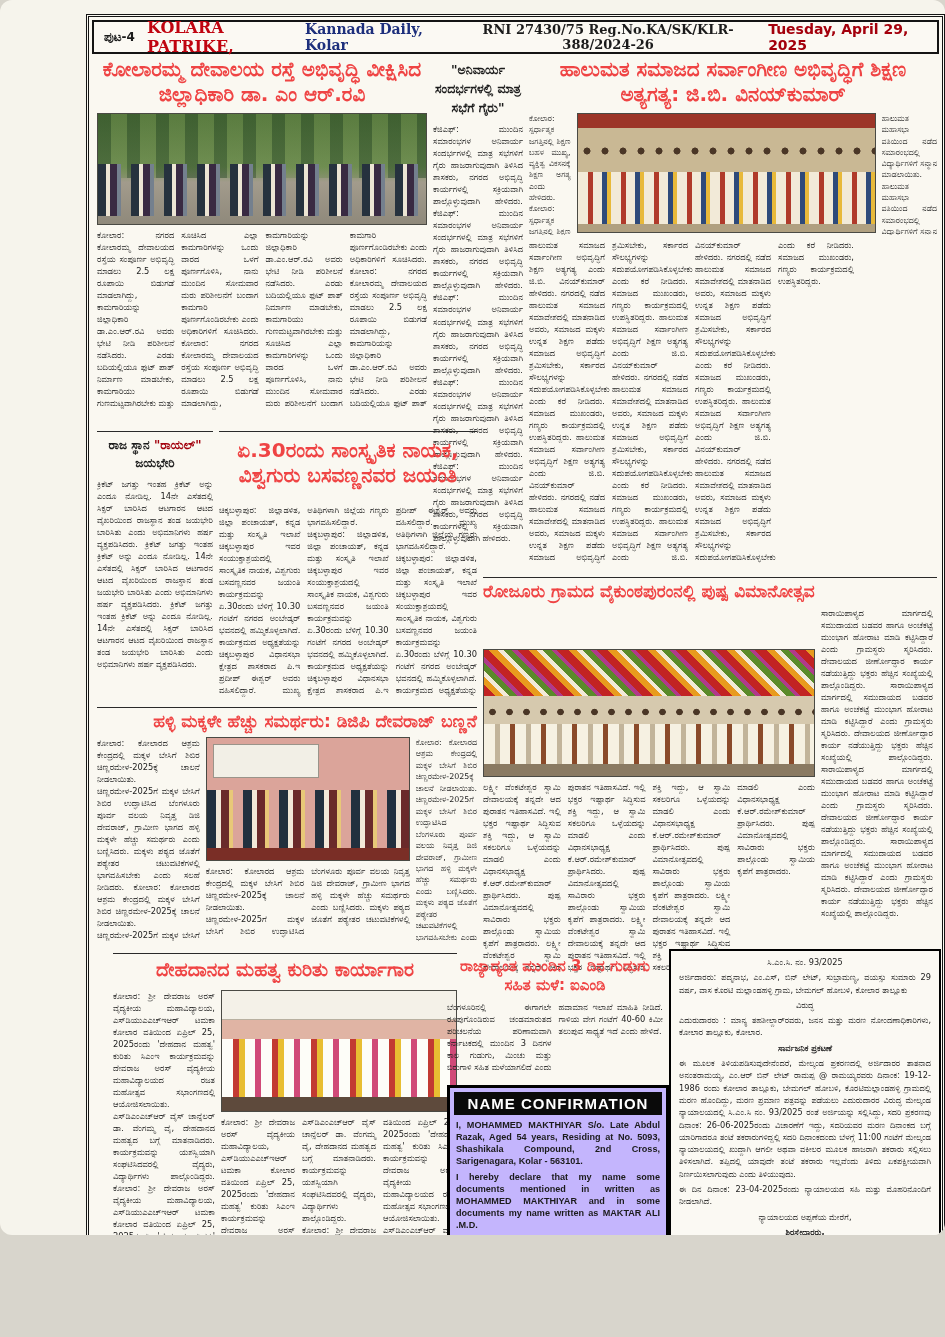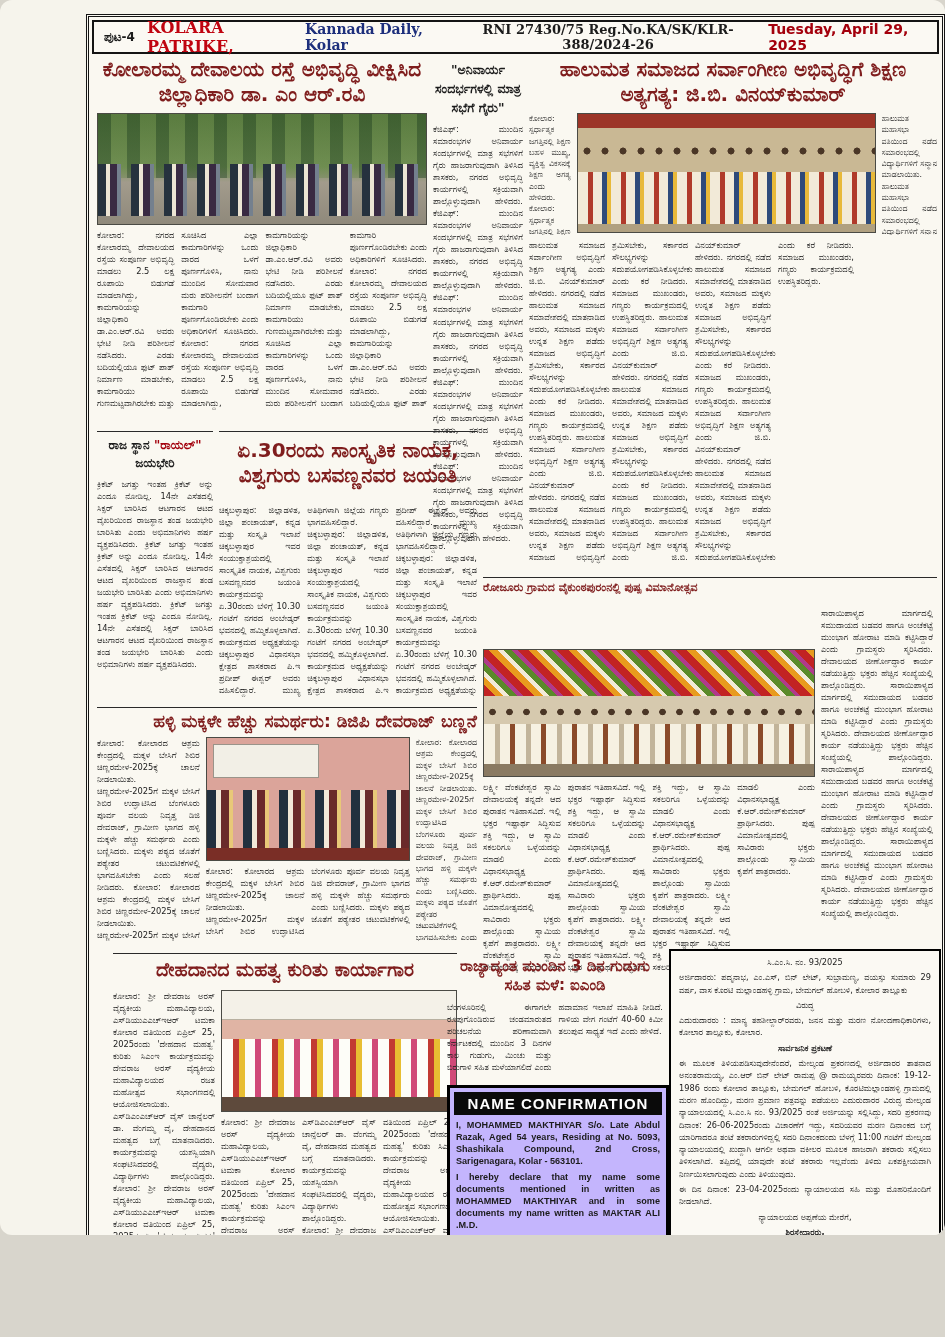--- a/index.html
+++ b/index.html
@@ -11,21 +11,21 @@
   
   .mast{position:absolute;left:3px;top:3px;right:3px;height:30px;border:2px solid #141414;
         display:flex;align-items:center;padding:0 10px;gap:12px;background:#fbf9f3;}
   .mast .pg{font-weight:bold;font-size:12px;}
   .mast .ttl{color:#c00410;font-weight:bold;font-size:16px;font-family:"DejaVu Serif","Liberation Serif",serif;}
   .mast .sub{color:#1d2f7c;font-weight:bold;font-size:14px;font-family:"DejaVu Serif","Liberation Serif",serif;}
   .mast .reg{font-weight:bold;font-size:13px;font-family:"DejaVu Serif","Liberation Serif",serif;text-align:center;}
   .mast .date{margin-left:auto;color:#a3000c;font-weight:bold;font-size:14px;}
 
   .art{position:absolute;}
-  .hl{font-weight:bold;color:#7f1d1d;line-height:1.25;}
+  .hl{font-weight:bold;color:#ef4444;line-height:1.25;}
   .hl.center{text-align:center;}
   .body-txt{font-size:8.3px;line-height:1.45;text-align:justify;color:#222;overflow:hidden;column-fill:auto;}
   .rule-top{border-top:1px solid #2a2a2a;}
   .photo{position:relative;border:1px solid #4a4a44;overflow:hidden;}
   .ph{position:absolute;}
 
   
   .quote-title{font-size:12.5px;font-weight:bold;text-align:center;line-height:1.5;margin-bottom:6px;}
   .mini-title{font-size:12px;font-weight:bold;text-align:center;line-height:1.5;margin:4px 0 6px;}
   .mini-title .red{color:#a3000c;}
@@ -96,21 +96,21 @@
       </div>
       <div class="body-txt" style="height:212px;column-count:1;">ಕ್ರಿಕೆಟ್ ಜಗತ್ತು ಇಂತಹ ಕ್ರಿಕೆಟ್ ಅನ್ನು ಎಂದೂ ನೋಡಿಲ್ಲ. 14ನೇ ಎಸೆತದಲ್ಲಿ ಸಿಕ್ಸರ್ ಬಾರಿಸಿದ ಆಟಗಾರನ ಆಟದ ವೈಖರಿಯಿಂದ ರಾಜಸ್ಥಾನ ತಂಡ ಜಯಭೇರಿ ಬಾರಿಸಿತು ಎಂದು ಅಭಿಮಾನಿಗಳು ಹರ್ಷ ವ್ಯಕ್ತಪಡಿಸಿದರು. ಕ್ರಿಕೆಟ್ ಜಗತ್ತು ಇಂತಹ ಕ್ರಿಕೆಟ್ ಅನ್ನು ಎಂದೂ ನೋಡಿಲ್ಲ. 14ನೇ ಎಸೆತದಲ್ಲಿ ಸಿಕ್ಸರ್ ಬಾರಿಸಿದ ಆಟಗಾರನ ಆಟದ ವೈಖರಿಯಿಂದ ರಾಜಸ್ಥಾನ ತಂಡ ಜಯಭೇರಿ ಬಾರಿಸಿತು ಎಂದು ಅಭಿಮಾನಿಗಳು ಹರ್ಷ ವ್ಯಕ್ತಪಡಿಸಿದರು. ಕ್ರಿಕೆಟ್ ಜಗತ್ತು ಇಂತಹ ಕ್ರಿಕೆಟ್ ಅನ್ನು ಎಂದೂ ನೋಡಿಲ್ಲ. 14ನೇ ಎಸೆತದಲ್ಲಿ ಸಿಕ್ಸರ್ ಬಾರಿಸಿದ ಆಟಗಾರನ ಆಟದ ವೈಖರಿಯಿಂದ ರಾಜಸ್ಥಾನ ತಂಡ ಜಯಭೇರಿ ಬಾರಿಸಿತು ಎಂದು ಅಭಿಮಾನಿಗಳು ಹರ್ಷ ವ್ಯಕ್ತಪಡಿಸಿದರು.</div>
     </div>
 
     <div class="art rule-top" style="left:130px;top:414px;width:258px;height:272px;">
       <div class="hl center" style="font-size:20px;height:62px;padding-top:6px;">ಏ.30ರಂದು ಸಾಂಸ್ಕೃತಿಕ ನಾಯಕ, ವಿಶ್ವಗುರು ಬಸವಣ್ಣನವರ ಜಯಂತಿ</div>
       <div class="body-txt" style="height:198px;column-count:3;column-gap:7px;margin-top:4px;">ಚಿಕ್ಕಬಳ್ಳಾಪುರ: ಜಿಲ್ಲಾಡಳಿತ, ಜಿಲ್ಲಾ ಪಂಚಾಯತ್, ಕನ್ನಡ ಮತ್ತು ಸಂಸ್ಕೃತಿ ಇಲಾಖೆ ಚಿಕ್ಕಬಳ್ಳಾಪುರ ಇವರ ಸಂಯುಕ್ತಾಶ್ರಯದಲ್ಲಿ ಸಾಂಸ್ಕೃತಿಕ ನಾಯಕ, ವಿಶ್ವಗುರು ಬಸವಣ್ಣನವರ ಜಯಂತಿ ಕಾರ್ಯಕ್ರಮವನ್ನು ಏ.30ರಂದು ಬೆಳಿಗ್ಗೆ 10.30 ಗಂಟೆಗೆ ನಗರದ ಅಂಬೇಡ್ಕರ್ ಭವನದಲ್ಲಿ ಹಮ್ಮಿಕೊಳ್ಳಲಾಗಿದೆ. ಕಾರ್ಯಕ್ರಮದ ಅಧ್ಯಕ್ಷತೆಯನ್ನು ಚಿಕ್ಕಬಳ್ಳಾಪುರ ವಿಧಾನಸಭಾ ಕ್ಷೇತ್ರದ ಶಾಸಕರಾದ ಪಿ.ಇ ಪ್ರದೀಪ್ ಈಶ್ವರ್ ಅವರು ವಹಿಸಲಿದ್ದಾರೆ. ಮುಖ್ಯ ಅತಿಥಿಗಳಾಗಿ ಜಿಲ್ಲೆಯ ಗಣ್ಯರು ಭಾಗವಹಿಸಲಿದ್ದಾರೆ. ಚಿಕ್ಕಬಳ್ಳಾಪುರ: ಜಿಲ್ಲಾಡಳಿತ, ಜಿಲ್ಲಾ ಪಂಚಾಯತ್, ಕನ್ನಡ ಮತ್ತು ಸಂಸ್ಕೃತಿ ಇಲಾಖೆ ಚಿಕ್ಕಬಳ್ಳಾಪುರ ಇವರ ಸಂಯುಕ್ತಾಶ್ರಯದಲ್ಲಿ ಸಾಂಸ್ಕೃತಿಕ ನಾಯಕ, ವಿಶ್ವಗುರು ಬಸವಣ್ಣನವರ ಜಯಂತಿ ಕಾರ್ಯಕ್ರಮವನ್ನು ಏ.30ರಂದು ಬೆಳಿಗ್ಗೆ 10.30 ಗಂಟೆಗೆ ನಗರದ ಅಂಬೇಡ್ಕರ್ ಭವನದಲ್ಲಿ ಹಮ್ಮಿಕೊಳ್ಳಲಾಗಿದೆ. ಕಾರ್ಯಕ್ರಮದ ಅಧ್ಯಕ್ಷತೆಯನ್ನು ಚಿಕ್ಕಬಳ್ಳಾಪುರ ವಿಧಾನಸಭಾ ಕ್ಷೇತ್ರದ ಶಾಸಕರಾದ ಪಿ.ಇ ಪ್ರದೀಪ್ ಈಶ್ವರ್ ಅವರು ವಹಿಸಲಿದ್ದಾರೆ. ಮುಖ್ಯ ಅತಿಥಿಗಳಾಗಿ ಜಿಲ್ಲೆಯ ಗಣ್ಯರು ಭಾಗವಹಿಸಲಿದ್ದಾರೆ. ಚಿಕ್ಕಬಳ್ಳಾಪುರ: ಜಿಲ್ಲಾಡಳಿತ, ಜಿಲ್ಲಾ ಪಂಚಾಯತ್, ಕನ್ನಡ ಮತ್ತು ಸಂಸ್ಕೃತಿ ಇಲಾಖೆ ಚಿಕ್ಕಬಳ್ಳಾಪುರ ಇವರ ಸಂಯುಕ್ತಾಶ್ರಯದಲ್ಲಿ ಸಾಂಸ್ಕೃತಿಕ ನಾಯಕ, ವಿಶ್ವಗುರು ಬಸವಣ್ಣನವರ ಜಯಂತಿ ಕಾರ್ಯಕ್ರಮವನ್ನು ಏ.30ರಂದು ಬೆಳಿಗ್ಗೆ 10.30 ಗಂಟೆಗೆ ನಗರದ ಅಂಬೇಡ್ಕರ್ ಭವನದಲ್ಲಿ ಹಮ್ಮಿಕೊಳ್ಳಲಾಗಿದೆ. ಕಾರ್ಯಕ್ರಮದ ಅಧ್ಯಕ್ಷತೆಯನ್ನು ಚಿಕ್ಕಬಳ್ಳಾಪುರ ವಿಧಾನಸಭಾ ಕ್ಷೇತ್ರದ ಶಾಸಕರಾದ ಪಿ.ಇ ಪ್ರದೀಪ್ ಈಶ್ವರ್ ಅವರು ವಹಿಸಲಿದ್ದಾರೆ. ಮುಖ್ಯ ಅತಿಥಿಗಳಾಗಿ ಜಿಲ್ಲೆಯ ಗಣ್ಯರು ಭಾಗವಹಿಸಲಿದ್ದಾರೆ.</div>
     </div>
 
     <div class="art rule-top" style="left:394px;top:560px;width:454px;height:368px;">
-      <div class="hl" style="font-size:11px;height:26px;padding-top:3px;">ರೋಜೂರು ಗ್ರಾಮದ ವೈಕುಂಠಪುರಂನಲ್ಲಿ ಪುಷ್ಪ ವಿಮಾನೋತ್ಸವ</div>
+      <div class="hl" style="font-size:17px;height:26px;padding-top:3px;">ರೋಜೂರು ಗ್ರಾಮದ ವೈಕುಂಠಪುರಂನಲ್ಲಿ ಪುಷ್ಪ ವಿಮಾನೋತ್ಸವ</div>
       <div class="flexrow">
         <div style="width:332px;margin-top:42px;">
           <div class="photo" style="width:330px;height:126px;background:#d6c9ae;">
             <div class="ph" style="left:0;top:0;right:0;height:46px;background:repeating-linear-gradient(45deg,#c22323 0 8px,#e89b1e 8px 14px,#f2ead8 14px 18px,#5a8a2a 18px 24px,#b03a8a 24px 28px);"></div>
             <div class="ph" style="left:0;top:52px;right:0;height:28px;background-image:radial-gradient(circle,#4a3626 3px,transparent 3.6px);background-size:17px 20px;"></div>
             <div class="ph" style="left:0;bottom:12px;right:0;height:40px;background:repeating-linear-gradient(90deg,#f6f1e2 0 11px,#c2b49a 11px 16px,#f6f1e2 16px 26px,#8a4a2a 26px 31px);"></div>
             <div class="ph" style="left:0;bottom:0;right:0;height:12px;background:#8a7a62;"></div>
           </div>
           <div class="body-txt" style="height:196px;column-count:4;column-gap:7px;margin-top:4px;">ಲಕ್ಷ್ಮೀ ವೆಂಕಟೇಶ್ವರ ಸ್ವಾಮಿ ದೇವಾಲಯಕ್ಕೆ ತನ್ನದೇ ಆದ ಪುರಾತನ ಇತಿಹಾಸವಿದೆ. ಇಲ್ಲಿ ಭಕ್ತರ ಇಷ್ಟಾರ್ಥ ಸಿದ್ಧಿಸುವ ಶಕ್ತಿ ಇದ್ದು, ಆ ಸ್ವಾಮಿ ಸಕಲರಿಗೂ ಒಳ್ಳೆಯದನ್ನು ಮಾಡಲಿ ಎಂದು ವಿಧಾನಸಭಾಧ್ಯಕ್ಷ ಕೆ.ಆರ್.ರಮೇಶ್‌ಕುಮಾರ್ ಪ್ರಾರ್ಥಿಸಿದರು. ಪುಷ್ಪ ವಿಮಾನೋತ್ಸವದಲ್ಲಿ ಸಾವಿರಾರು ಭಕ್ತರು ಪಾಲ್ಗೊಂಡು ಸ್ವಾಮಿಯ ಕೃಪೆಗೆ ಪಾತ್ರರಾದರು. ಲಕ್ಷ್ಮೀ ವೆಂಕಟೇಶ್ವರ ಸ್ವಾಮಿ ದೇವಾಲಯಕ್ಕೆ ತನ್ನದೇ ಆದ ಪುರಾತನ ಇತಿಹಾಸವಿದೆ. ಇಲ್ಲಿ ಭಕ್ತರ ಇಷ್ಟಾರ್ಥ ಸಿದ್ಧಿಸುವ ಶಕ್ತಿ ಇದ್ದು, ಆ ಸ್ವಾಮಿ ಸಕಲರಿಗೂ ಒಳ್ಳೆಯದನ್ನು ಮಾಡಲಿ ಎಂದು ವಿಧಾನಸಭಾಧ್ಯಕ್ಷ ಕೆ.ಆರ್.ರಮೇಶ್‌ಕುಮಾರ್ ಪ್ರಾರ್ಥಿಸಿದರು. ಪುಷ್ಪ ವಿಮಾನೋತ್ಸವದಲ್ಲಿ ಸಾವಿರಾರು ಭಕ್ತರು ಪಾಲ್ಗೊಂಡು ಸ್ವಾಮಿಯ ಕೃಪೆಗೆ ಪಾತ್ರರಾದರು. ಲಕ್ಷ್ಮೀ ವೆಂಕಟೇಶ್ವರ ಸ್ವಾಮಿ ದೇವಾಲಯಕ್ಕೆ ತನ್ನದೇ ಆದ ಪುರಾತನ ಇತಿಹಾಸವಿದೆ. ಇಲ್ಲಿ ಭಕ್ತರ ಇಷ್ಟಾರ್ಥ ಸಿದ್ಧಿಸುವ ಶಕ್ತಿ ಇದ್ದು, ಆ ಸ್ವಾಮಿ ಸಕಲರಿಗೂ ಒಳ್ಳೆಯದನ್ನು ಮಾಡಲಿ ಎಂದು ವಿಧಾನಸಭಾಧ್ಯಕ್ಷ ಕೆ.ಆರ್.ರಮೇಶ್‌ಕುಮಾರ್ ಪ್ರಾರ್ಥಿಸಿದರು. ಪುಷ್ಪ ವಿಮಾನೋತ್ಸವದಲ್ಲಿ ಸಾವಿರಾರು ಭಕ್ತರು ಪಾಲ್ಗೊಂಡು ಸ್ವಾಮಿಯ ಕೃಪೆಗೆ ಪಾತ್ರರಾದರು. ಲಕ್ಷ್ಮೀ ವೆಂಕಟೇಶ್ವರ ಸ್ವಾಮಿ ದೇವಾಲಯಕ್ಕೆ ತನ್ನದೇ ಆದ ಪುರಾತನ ಇತಿಹಾಸವಿದೆ. ಇಲ್ಲಿ ಭಕ್ತರ ಇಷ್ಟಾರ್ಥ ಸಿದ್ಧಿಸುವ ಶಕ್ತಿ ಇದ್ದು, ಆ ಸ್ವಾಮಿ ಸಕಲರಿಗೂ ಒಳ್ಳೆಯದನ್ನು ಮಾಡಲಿ ಎಂದು ವಿಧಾನಸಭಾಧ್ಯಕ್ಷ ಕೆ.ಆರ್.ರಮೇಶ್‌ಕುಮಾರ್ ಪ್ರಾರ್ಥಿಸಿದರು. ಪುಷ್ಪ ವಿಮಾನೋತ್ಸವದಲ್ಲಿ ಸಾವಿರಾರು ಭಕ್ತರು ಪಾಲ್ಗೊಂಡು ಸ್ವಾಮಿಯ ಕೃಪೆಗೆ ಪಾತ್ರರಾದರು.</div>
         </div>

